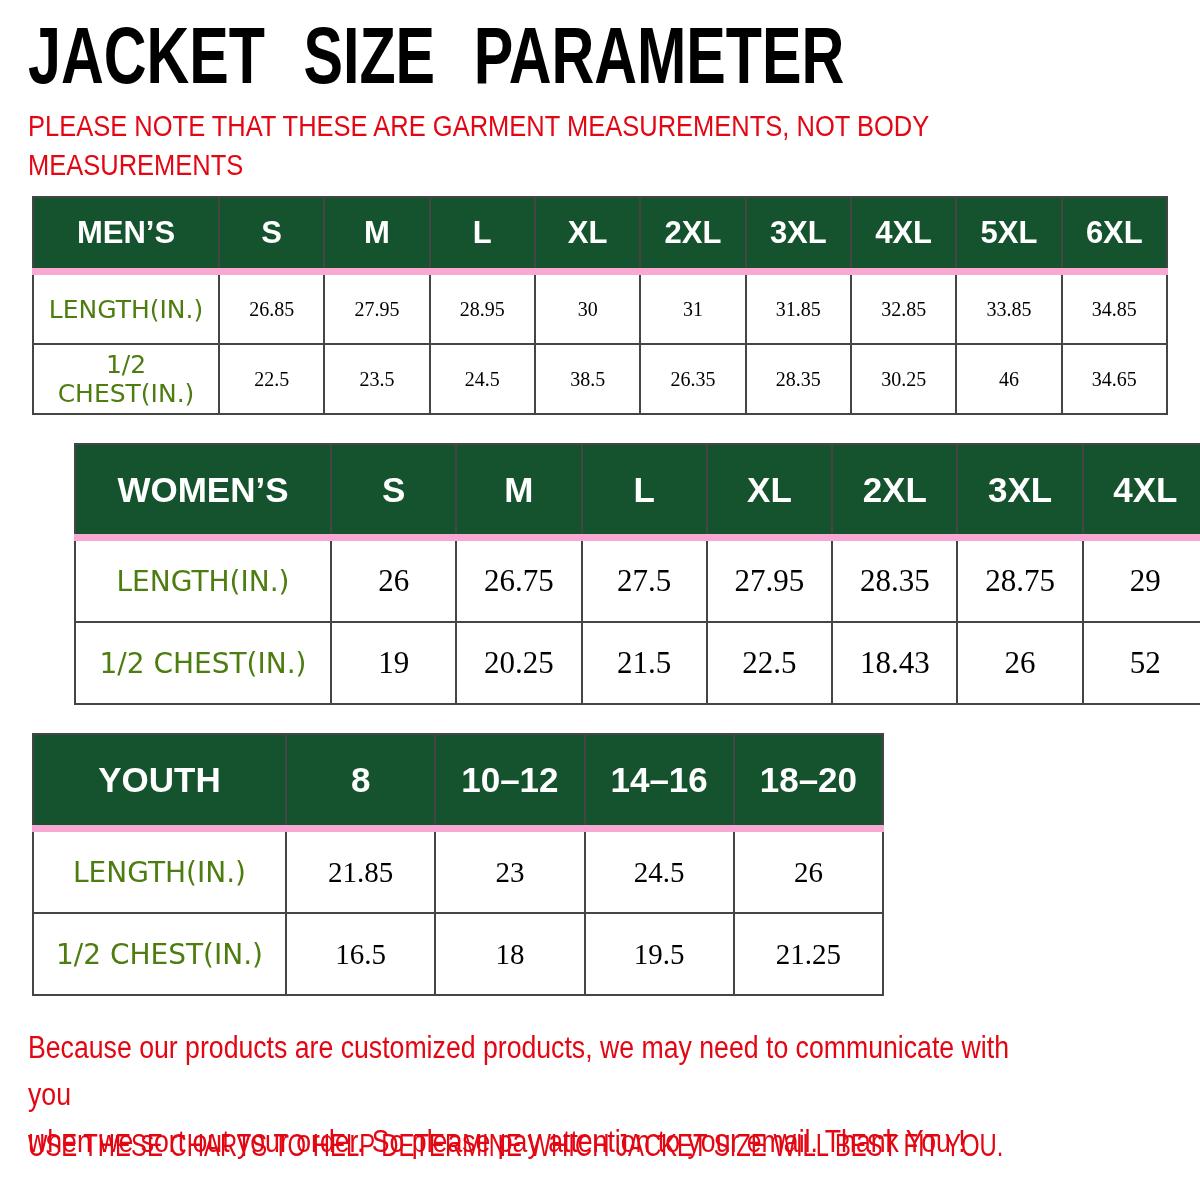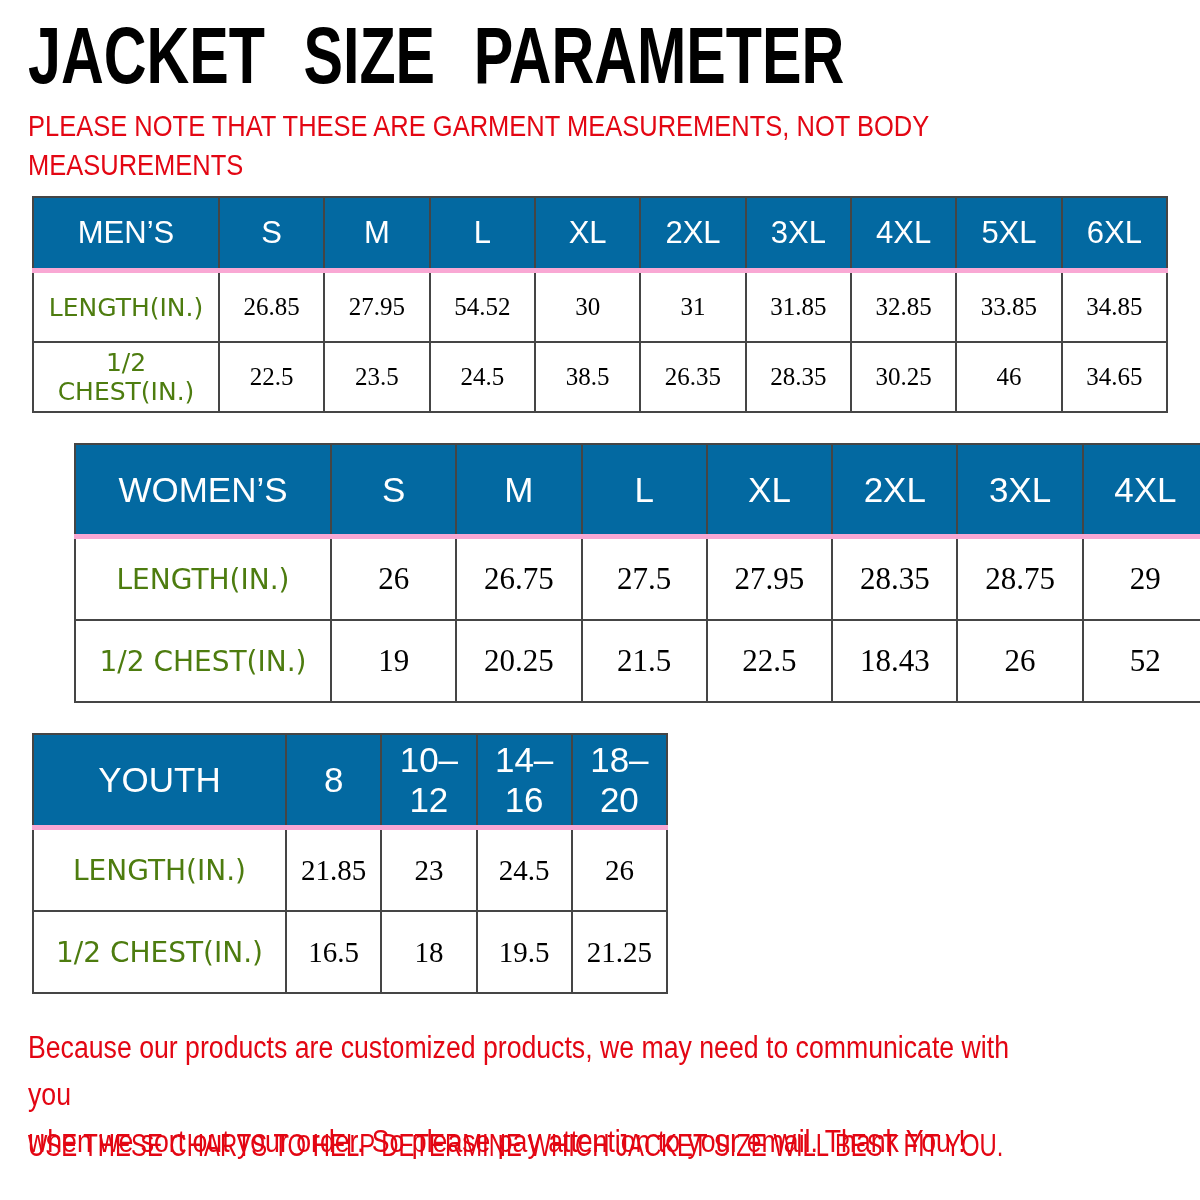--- a/index.html
+++ b/index.html
@@ -21,43 +21,43 @@
   
   .size-table {
     position:absolute; border-collapse:collapse; table-layout:fixed;
     background:#fff;
   }
   .size-table th, .size-table td {
     border:2px solid #454545; text-align:center; vertical-align:middle; padding:0;
     overflow:hidden;
   }
   .size-table thead th {
-    background:#0369a1; color:#ffffff; font-weight:400;
+    background:#14532d; color:#ffffff; font-weight:700;
     font-family:"Liberation Sans", sans-serif;
-    border-bottom:5px solid #f9a8d4;
+    border-bottom:7px solid #f9a8d4;
   }
   .size-table td {
     color:#000; font-family:"Liberation Serif", serif;
   }
   .size-table td.rowlabel {
     font-family:"DejaVu Sans", sans-serif; font-weight:400; color:#4d7c0f;
   }
   .mens   { left:32px; top:196px; width:1136px; }
   .mens   thead th { height:70px; font-size:31px; }
-  .mens   td { height:68px; font-size:25px; }
+  .mens   td { height:68px; font-size:20px; }
   .mens   td.rowlabel { font-size:25px; }
   .mens   col.label-col { width:186px; }
 
   .womens { left:32px; top:443px; width:1135px;margin-left:42px; }
   .womens thead th { height:89px; font-size:35px; }
   .womens td { height:80px; font-size:31px; }
   .womens td.rowlabel { font-size:28px; }
   .womens col.label-col { width:256px; }
 
-  .youth  { left:32px; top:733px; width:636px; }
+  .youth  { left:32px; top:733px; width:852px; }
   .youth  thead th { height:90px; font-size:35px; }
   .youth  td { height:80px; font-size:29px; }
   .youth  td.rowlabel { font-size:28px; }
   .youth  col.label-col { width:253px; }
 
   .footer-paragraph {
     position:absolute; left:28px; top:1024px;
     color:#e30613; font-size:31px; line-height:47px;
     white-space:pre-line; transform:scaleX(0.86); transform-origin:0 0;
   }
@@ -102,21 +102,21 @@
         <th>4XL</th>
         <th>5XL</th>
         <th>6XL</th>
       </tr>
     </thead>
     <tbody>
       <tr>
         <td class="rowlabel">LENGTH(IN.)</td>
         <td>26.85</td>
         <td>27.95</td>
-        <td>54.52</td>
+        <td>28.95</td>
         <td>30</td>
         <td>31</td>
         <td>31.85</td>
         <td>32.85</td>
         <td>33.85</td>
         <td>34.85</td>
       </tr>
       <tr>
         <td class="rowlabel">1/2 CHEST(IN.)</td>
         <td>22.5</td>

